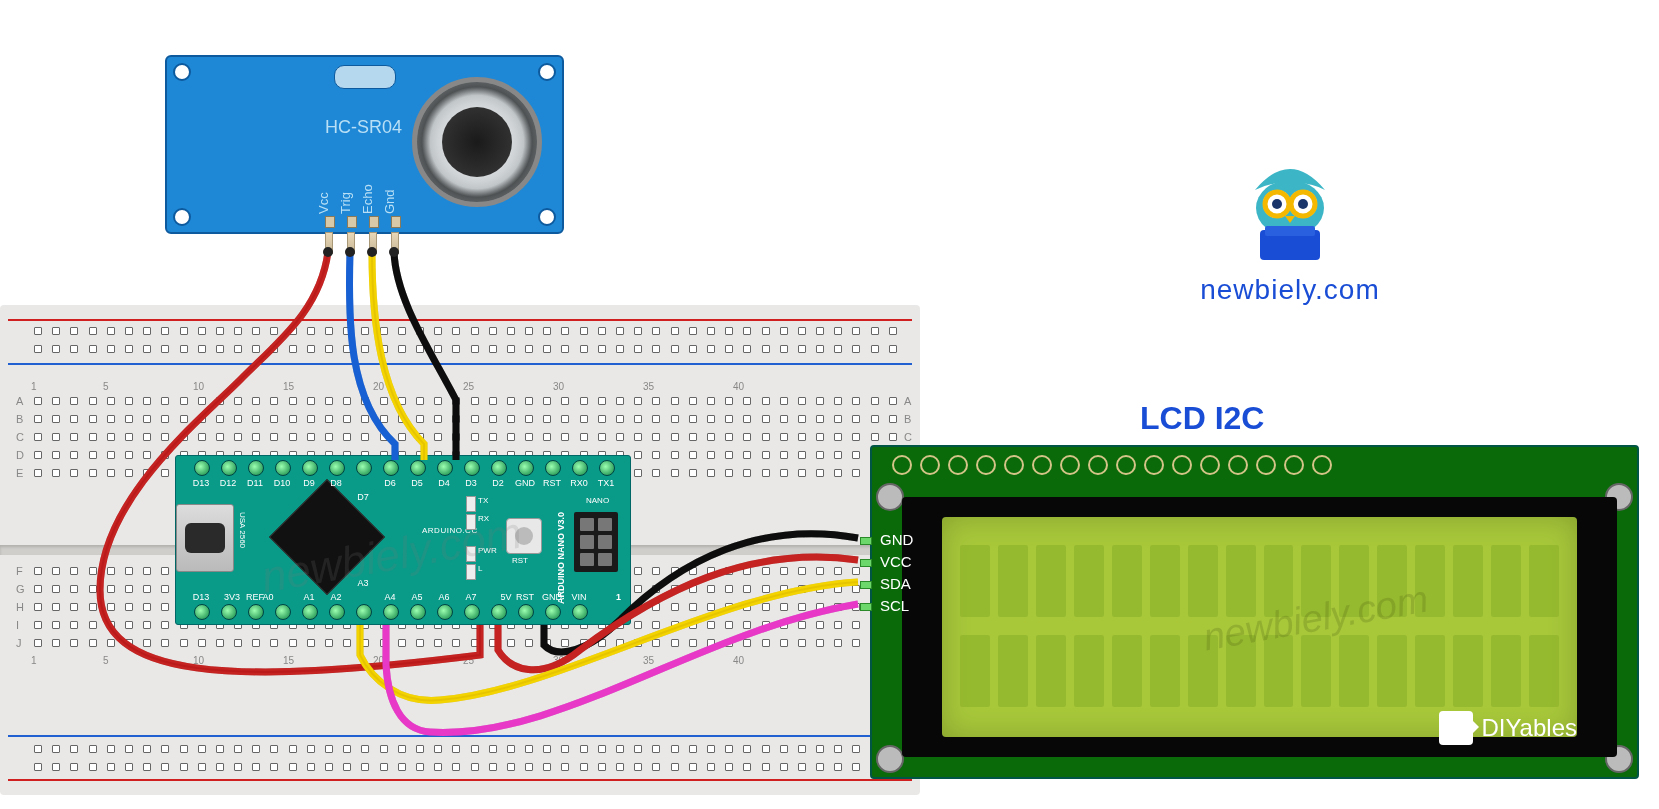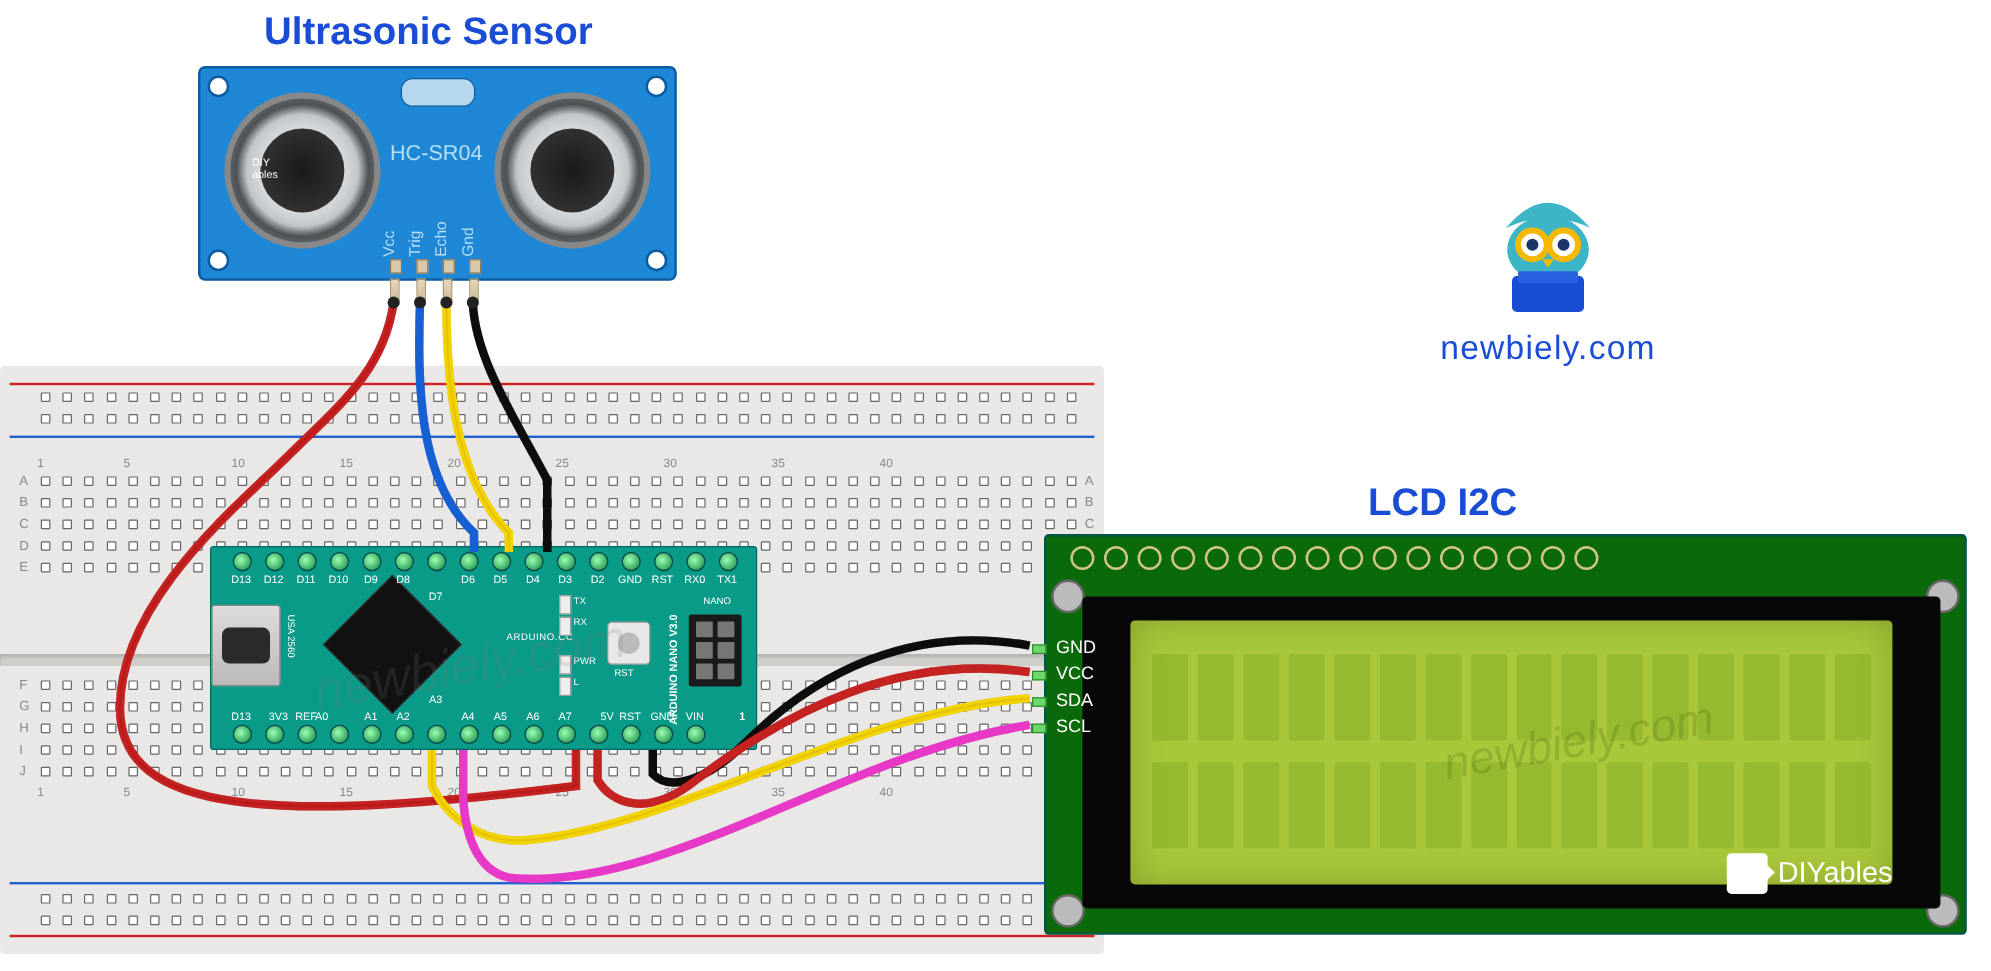--- a/index.html
+++ b/index.html
@@ -173,21 +173,20 @@
   .wm {
     position:absolute; color:rgba(120,120,120,.18); font-size:44px;
     font-style:italic; transform:rotate(-10deg); white-space:nowrap;
   }
 </style>
 </head>
 <body>
 
 <div class="canvas">
 
-  <div class="title" style="left:220px; top:8px;">Ultrasonic Sensor</div>
   <div class="title" style="left:1140px; top:400px;">LCD I2C</div>
 
   <div class="owl">
     <svg width="110" height="110" viewBox="0 0 110 110">
       <path d="M20 30 Q55 -12 90 30 Q70 20 55 25 Q40 20 20 30" fill="#3cb6c6"></path>
       <ellipse cx="55" cy="48" rx="34" ry="28" fill="#3cb6c6"></ellipse>
       <circle cx="42" cy="44" r="14" fill="#fff"></circle>
       <circle cx="68" cy="44" r="14" fill="#fff"></circle>
       <circle cx="42" cy="44" r="12" fill="none" stroke="#f4b800" stroke-width="5"></circle>
       <circle cx="68" cy="44" r="12" fill="none" stroke="#f4b800" stroke-width="5"></circle>
@@ -199,23 +198,20 @@
     </svg>
     <div class="owl-text">newbiely.com</div>
   </div>
 
   <div class="us-body">
     <div class="us-hole" style="left:6px;top:6px;"></div>
     <div class="us-hole" style="right:6px;top:6px;"></div>
     <div class="us-hole" style="left:6px;bottom:6px;"></div>
     <div class="us-hole" style="right:6px;bottom:6px;"></div>
     <div class="us-crystal"></div>
-    <div class="us-tx" style="left:20px; top:20px;">
-      <div style="position:absolute;left:18px;top:48px;font-size:9px;color:#fff;z-index:2;">DIY<br>ables</div>
-    </div>
     <div class="us-tx" style="right:20px; top:20px;"></div>
     <div class="us-marking" style="left:158px; top:60px;">HC-SR04</div>
 
     <span class="us-pinlabel" style="left:164px; bottom:18px;">Vcc</span>
     <span class="us-pinlabel" style="left:186px; bottom:18px;">Trig</span>
     <span class="us-pinlabel" style="left:208px; bottom:18px;">Echo</span>
     <span class="us-pinlabel" style="left:230px; bottom:18px;">Gnd</span>
 
     <div class="us-pin" style="left:158px; bottom:4px;"></div>
     <div class="us-pin" style="left:180px; bottom:4px;"></div>

